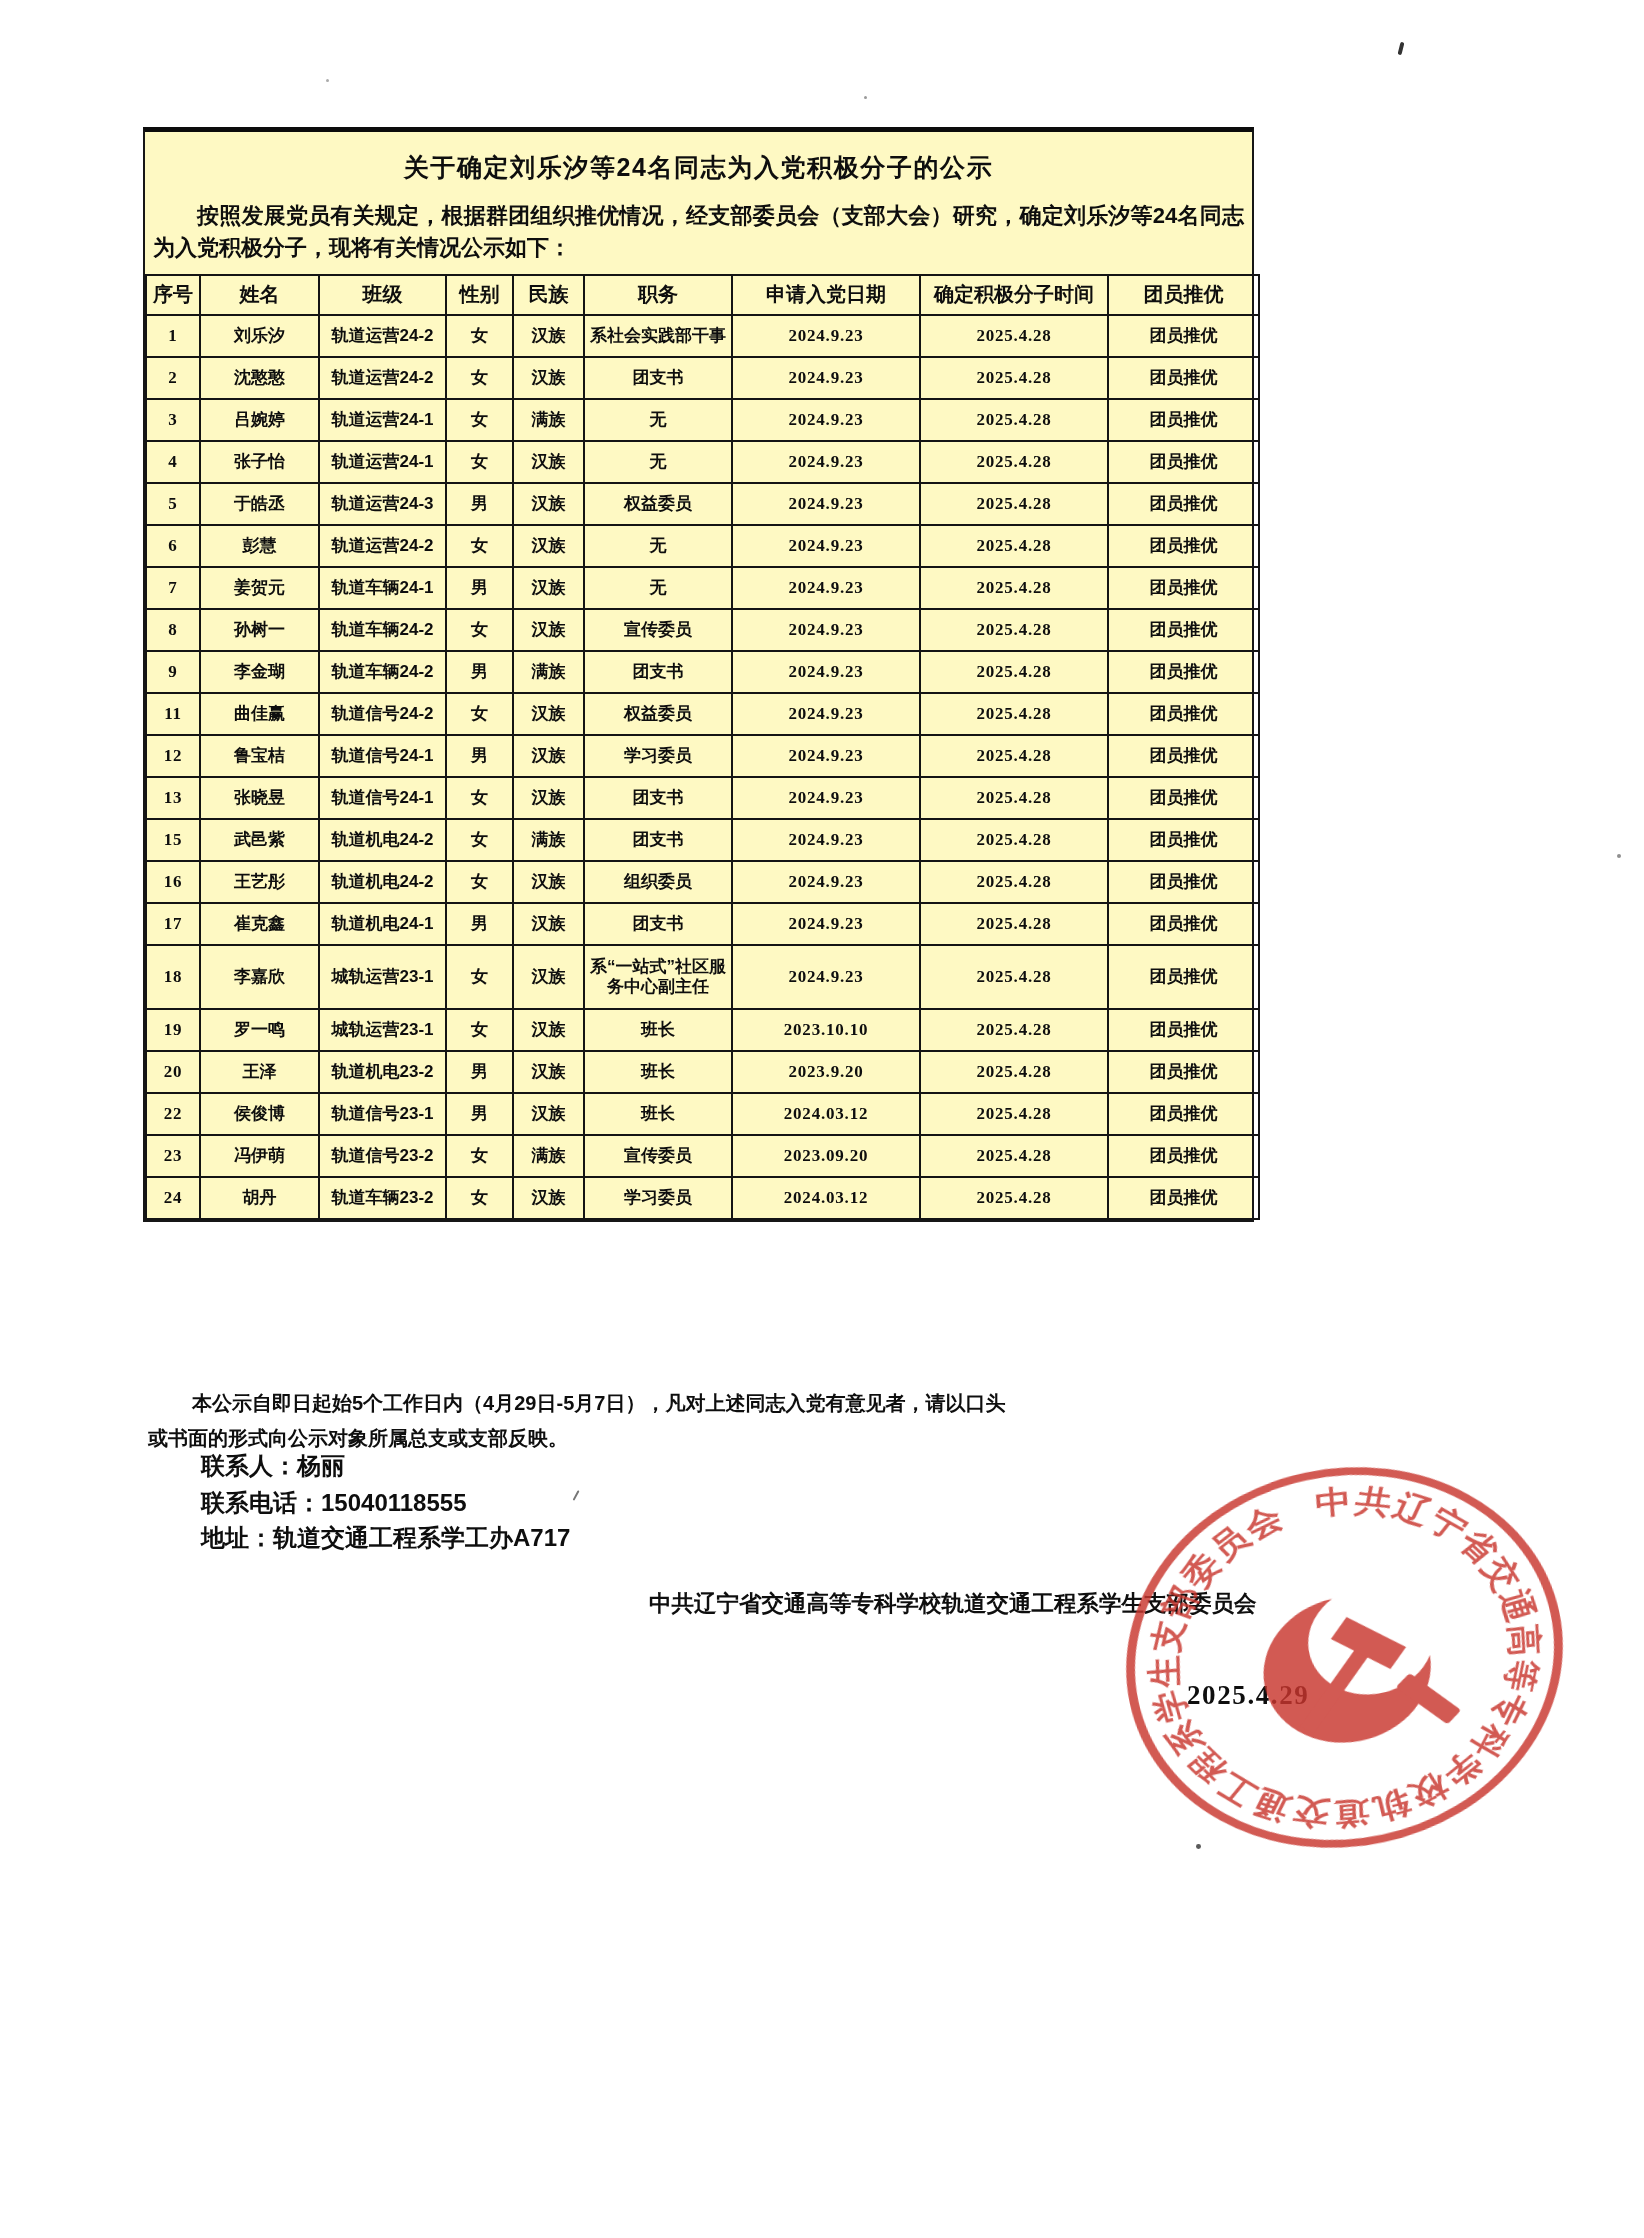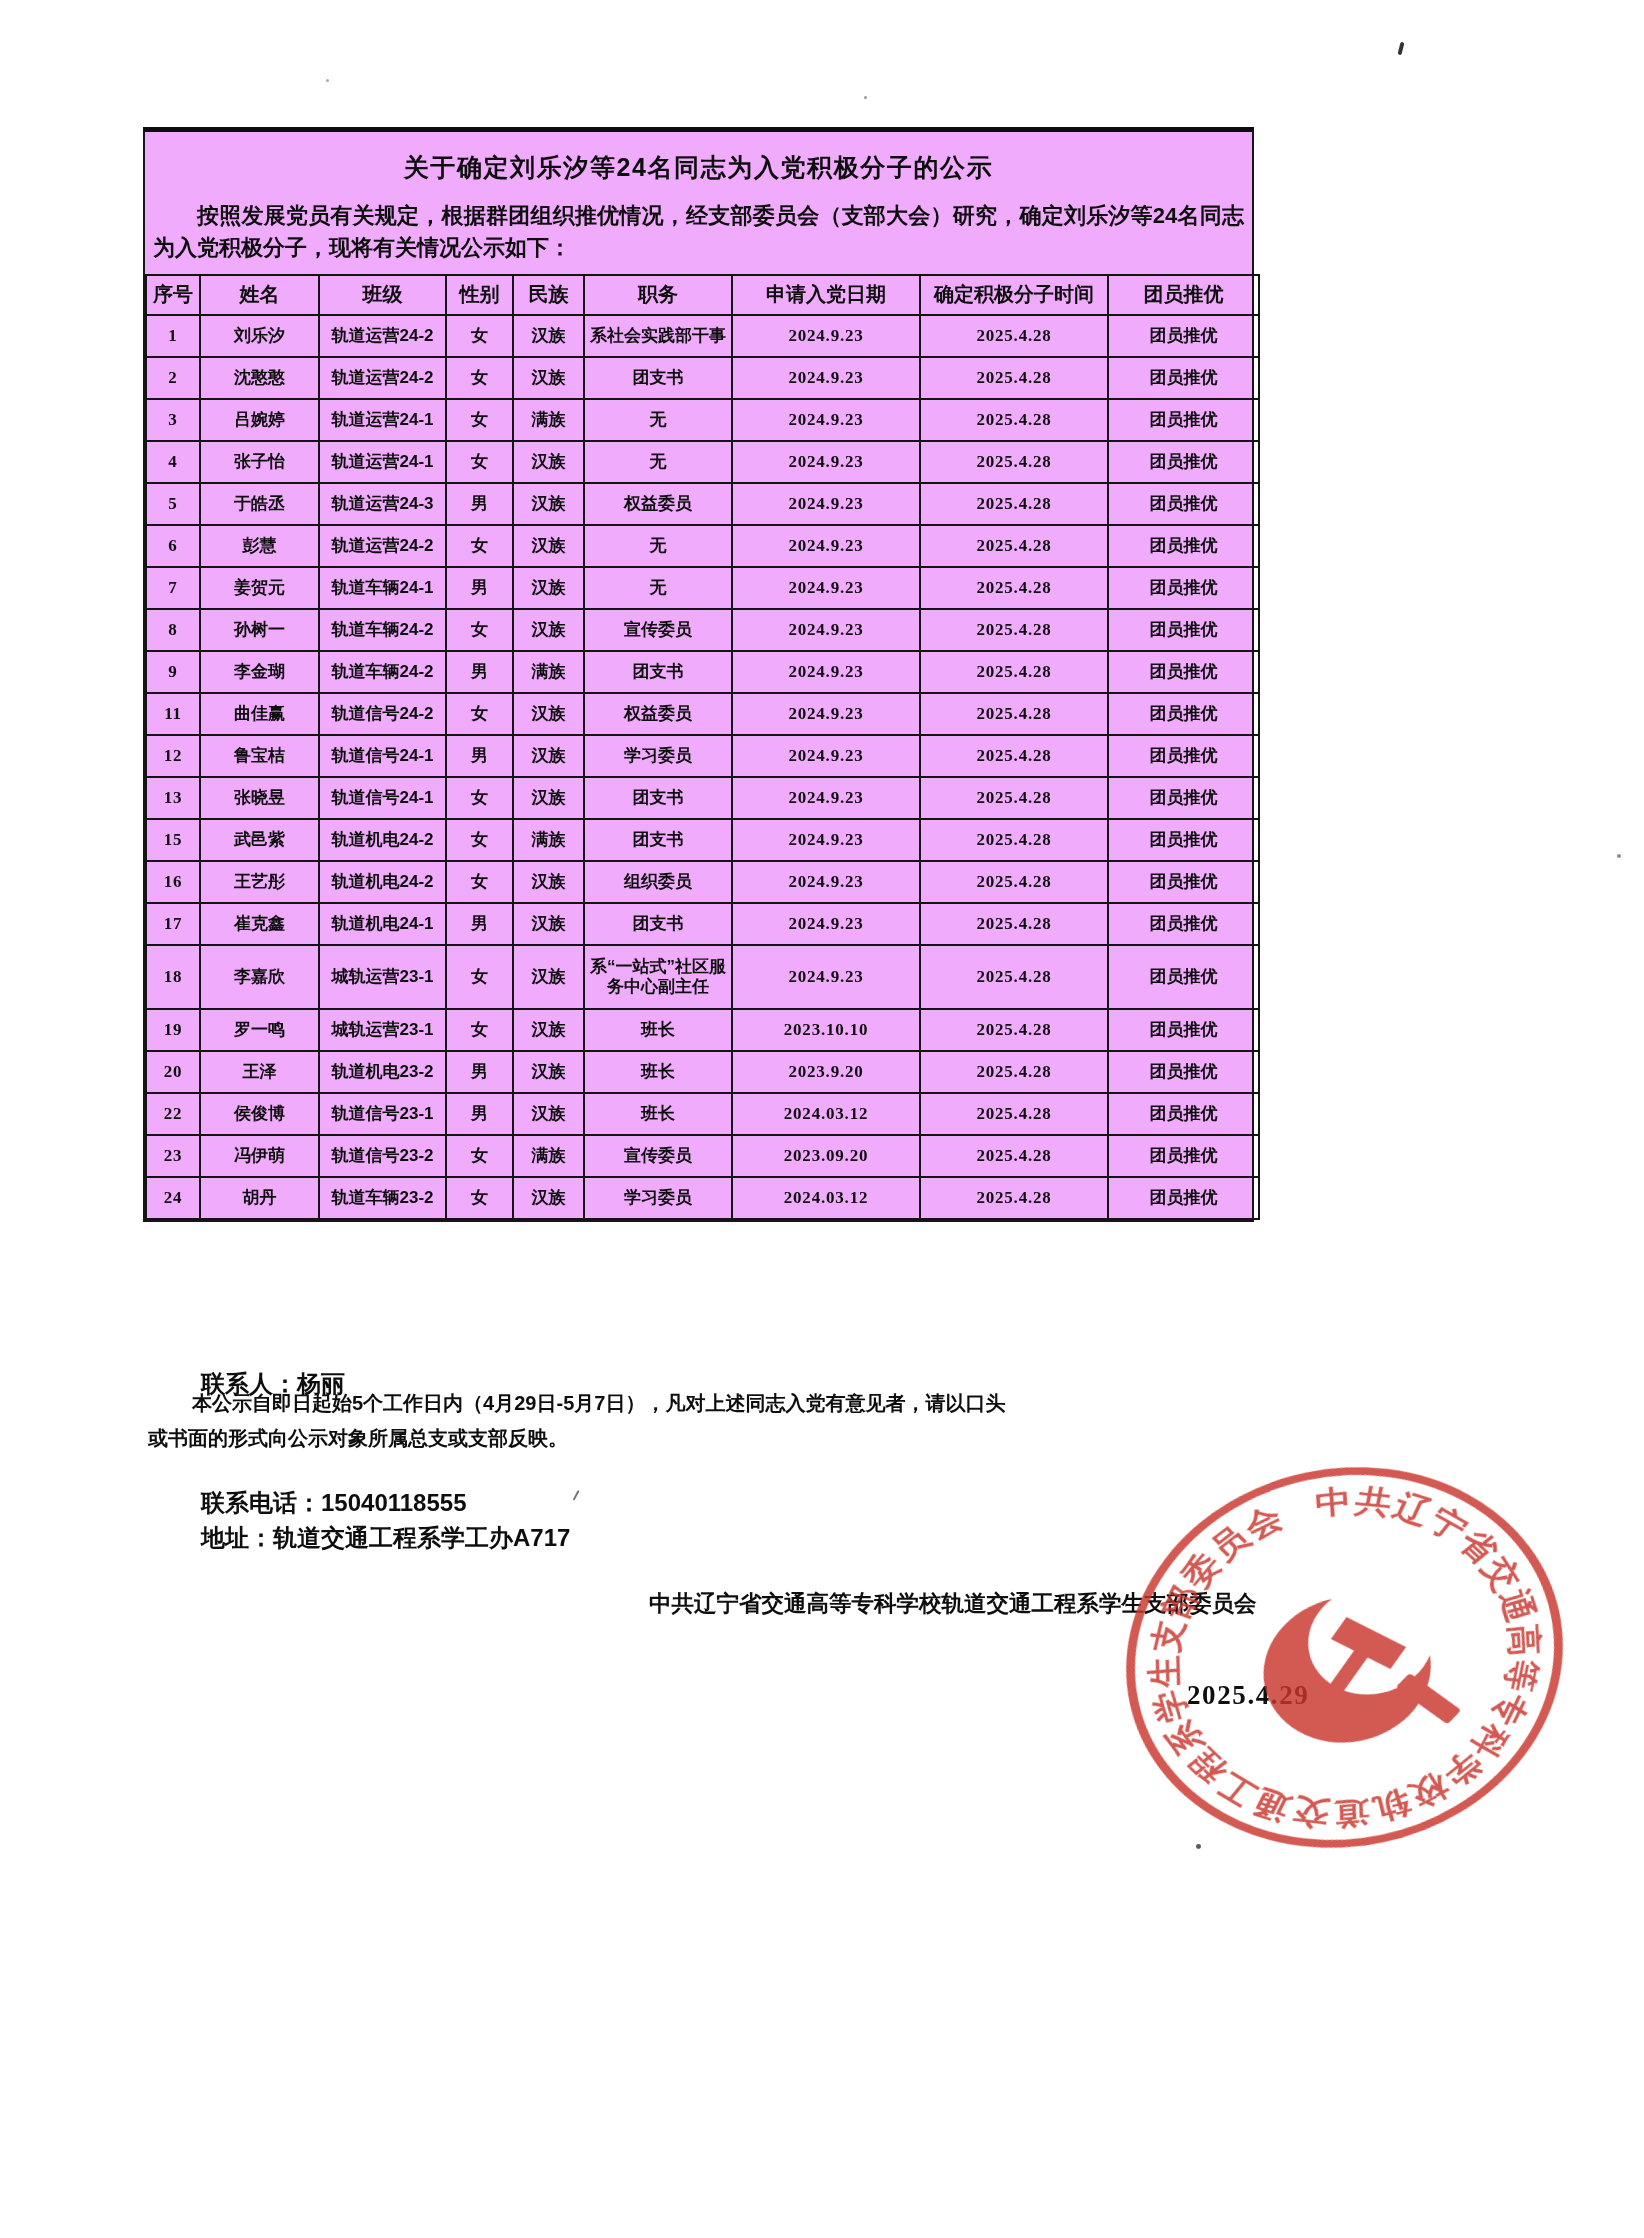--- a/index.html
+++ b/index.html
@@ -8,21 +8,21 @@
     width:1644px;height:2239px;
     background:#ffffff;
     font-family:"Liberation Sans","DejaVu Sans",sans-serif;
     color:#0e0e0e;
     overflow:hidden;
   }
   
   .doc-box{
     position:absolute;left:143px;top:127px;width:1111px;
     border:2.4px solid #161616;border-top:5.6px solid #0c0c0c;
-    box-sizing:border-box;background:#f0abfc;
+    box-sizing:border-box;background:#fef9c3;
   }
   .title{
     margin-top:19px;text-align:center;
     font-size:25px;font-weight:bold;letter-spacing:1.6px;
   }
   .intro{
     margin:16px 8px 9.6px 8px;
     font-size:22px;font-weight:600;line-height:32px;
     text-indent:2em;text-align:justify;
   }
@@ -43,21 +43,21 @@
   table.roster tr.tall td{height:64px;}
   td.num{font-family:"Liberation Serif","DejaVu Serif",serif;font-size:18.5px;letter-spacing:0.8px;}
   td.small{font-size:15.3px;line-height:19px;}
   
   .notice{
     position:absolute;left:148px;top:1386px;width:1106px;
     font-size:20px;font-weight:700;line-height:35px;
   }
   .notice .l1{text-indent:2.2em;}
   .contact{position:absolute;left:201px;font-size:24px;font-weight:600;}
-  .contact-person{top:1368px;}
+  .contact-person{top:1450px;}
   .contact-phone{top:1487px;}
   .contact-address{top:1522px;}
   .committee{
     position:absolute;left:649px;top:1588px;width:642px;
     font-size:22.5px;font-weight:600;z-index:2;
   }
   .issue-date{
     position:absolute;left:1187px;top:1680px;
     font-family:"Liberation Serif","DejaVu Serif",serif;
     font-size:27px;font-weight:bold;letter-spacing:1.6px;z-index:2;

